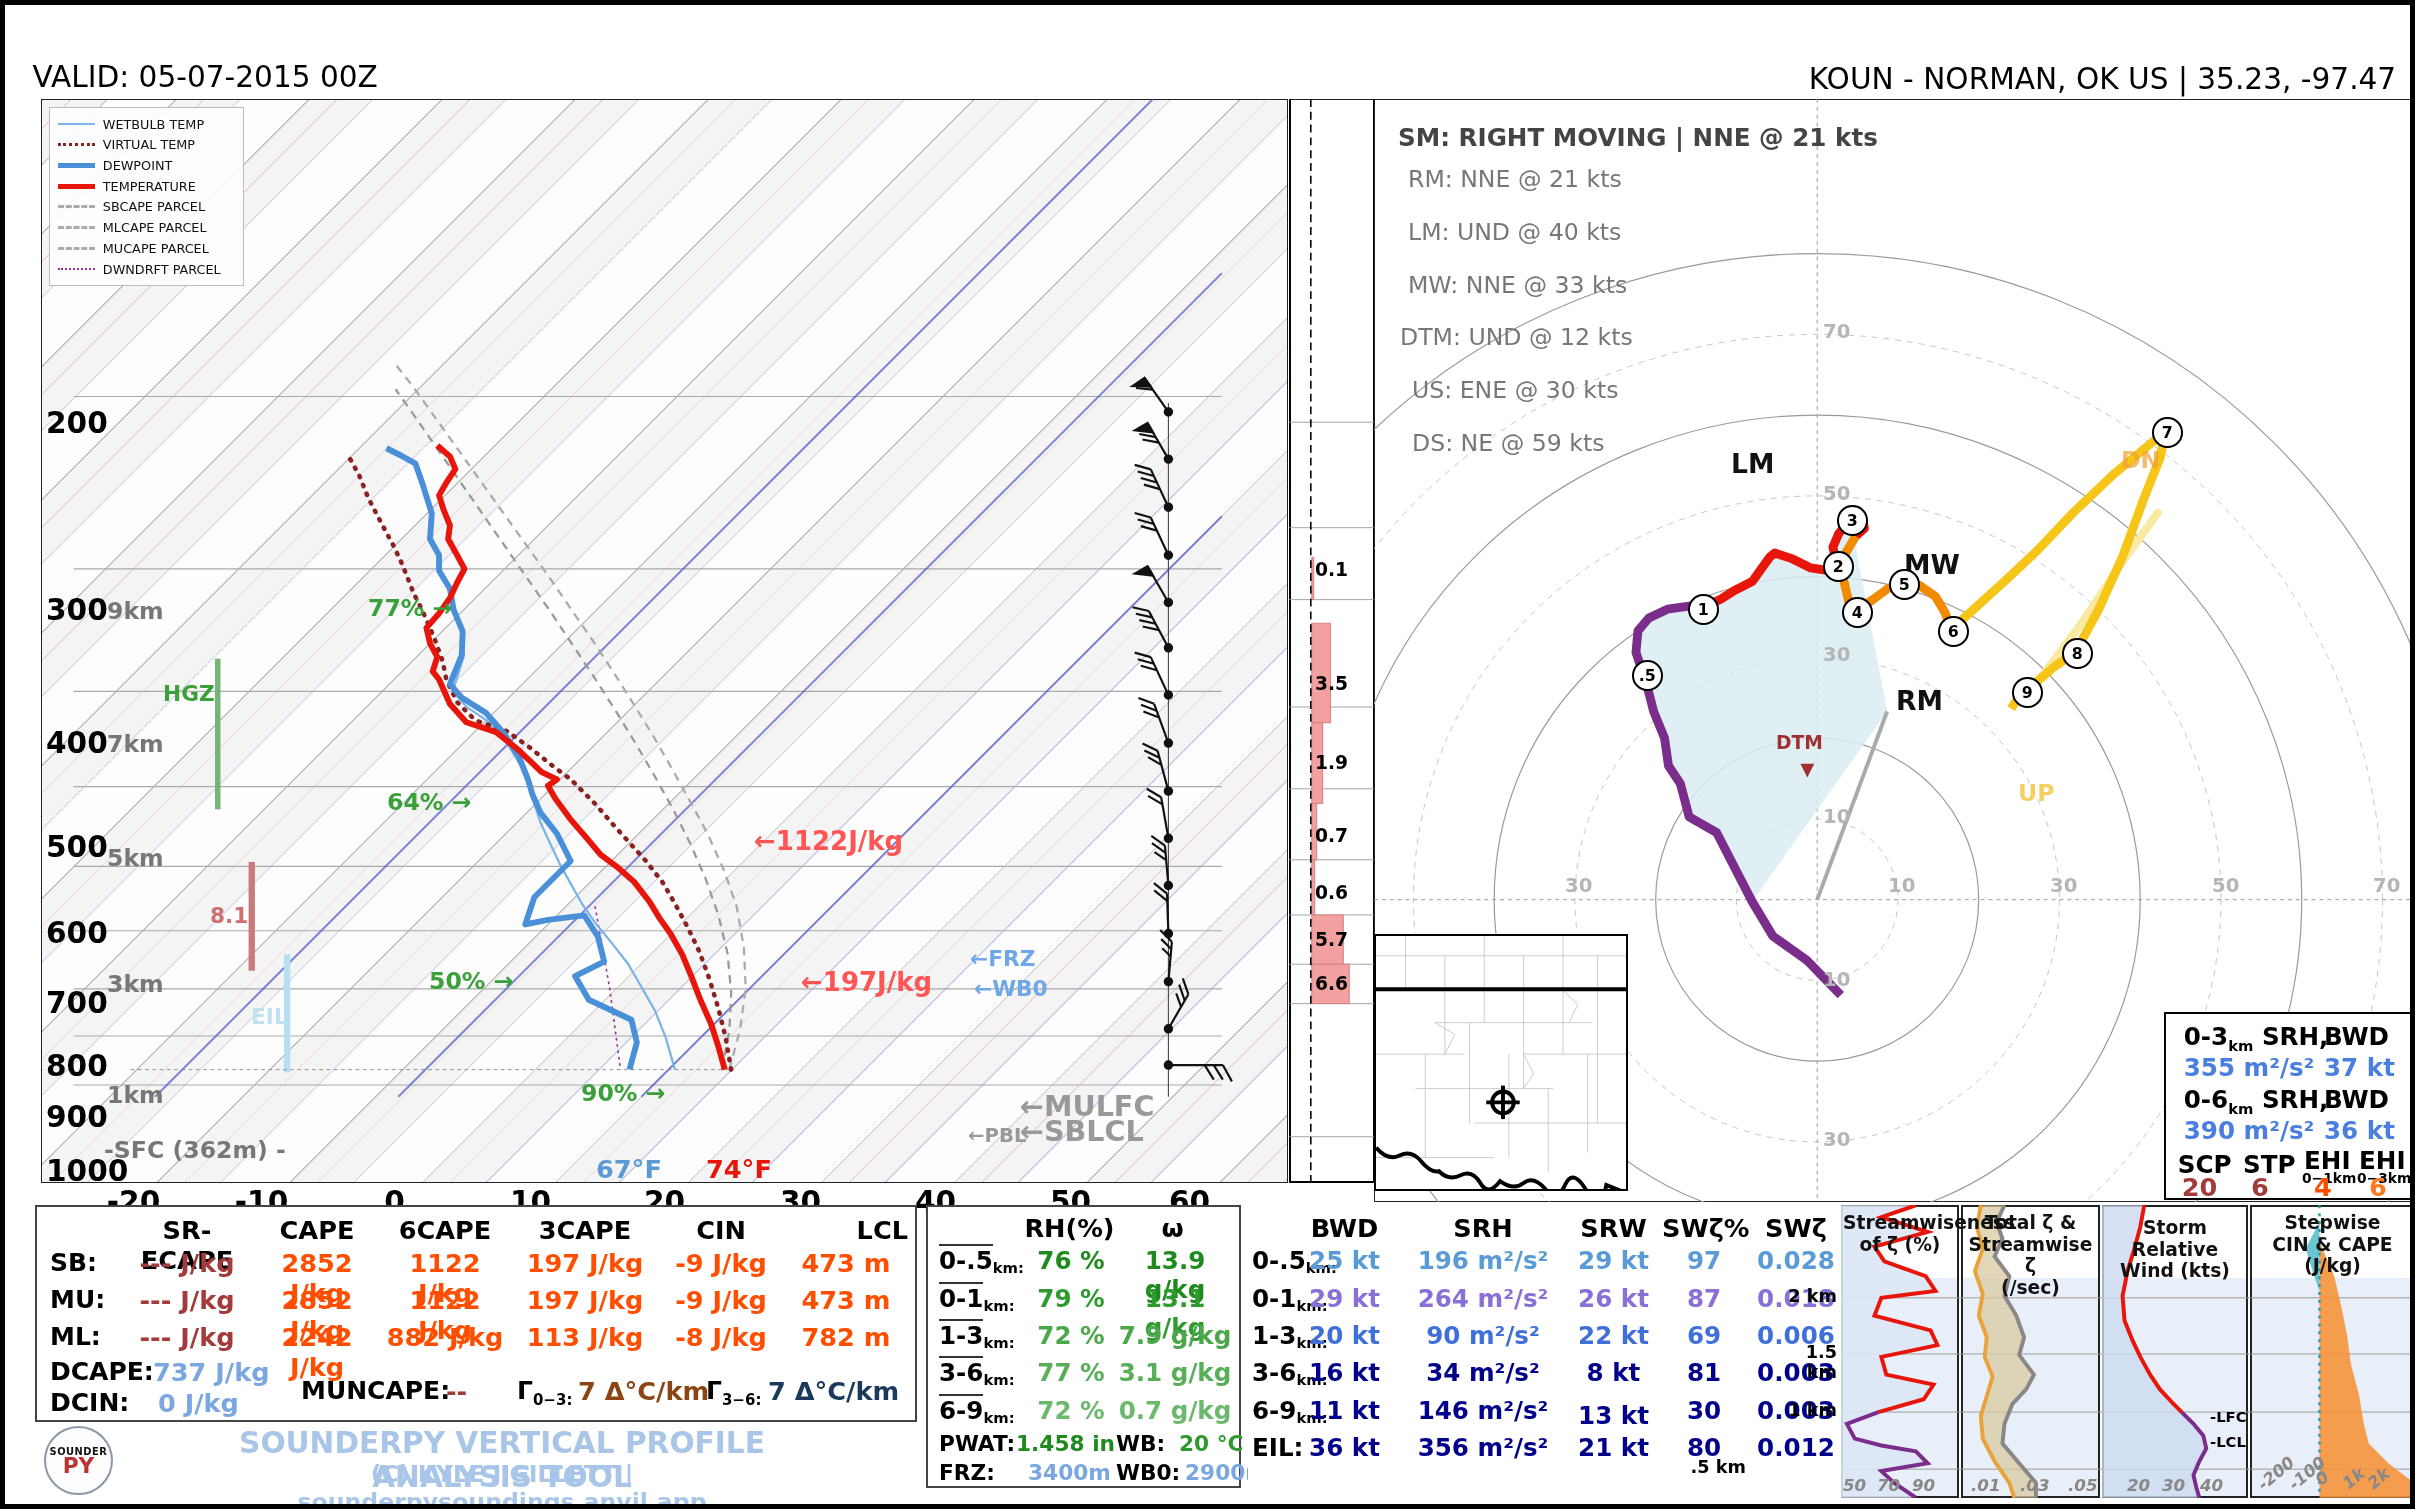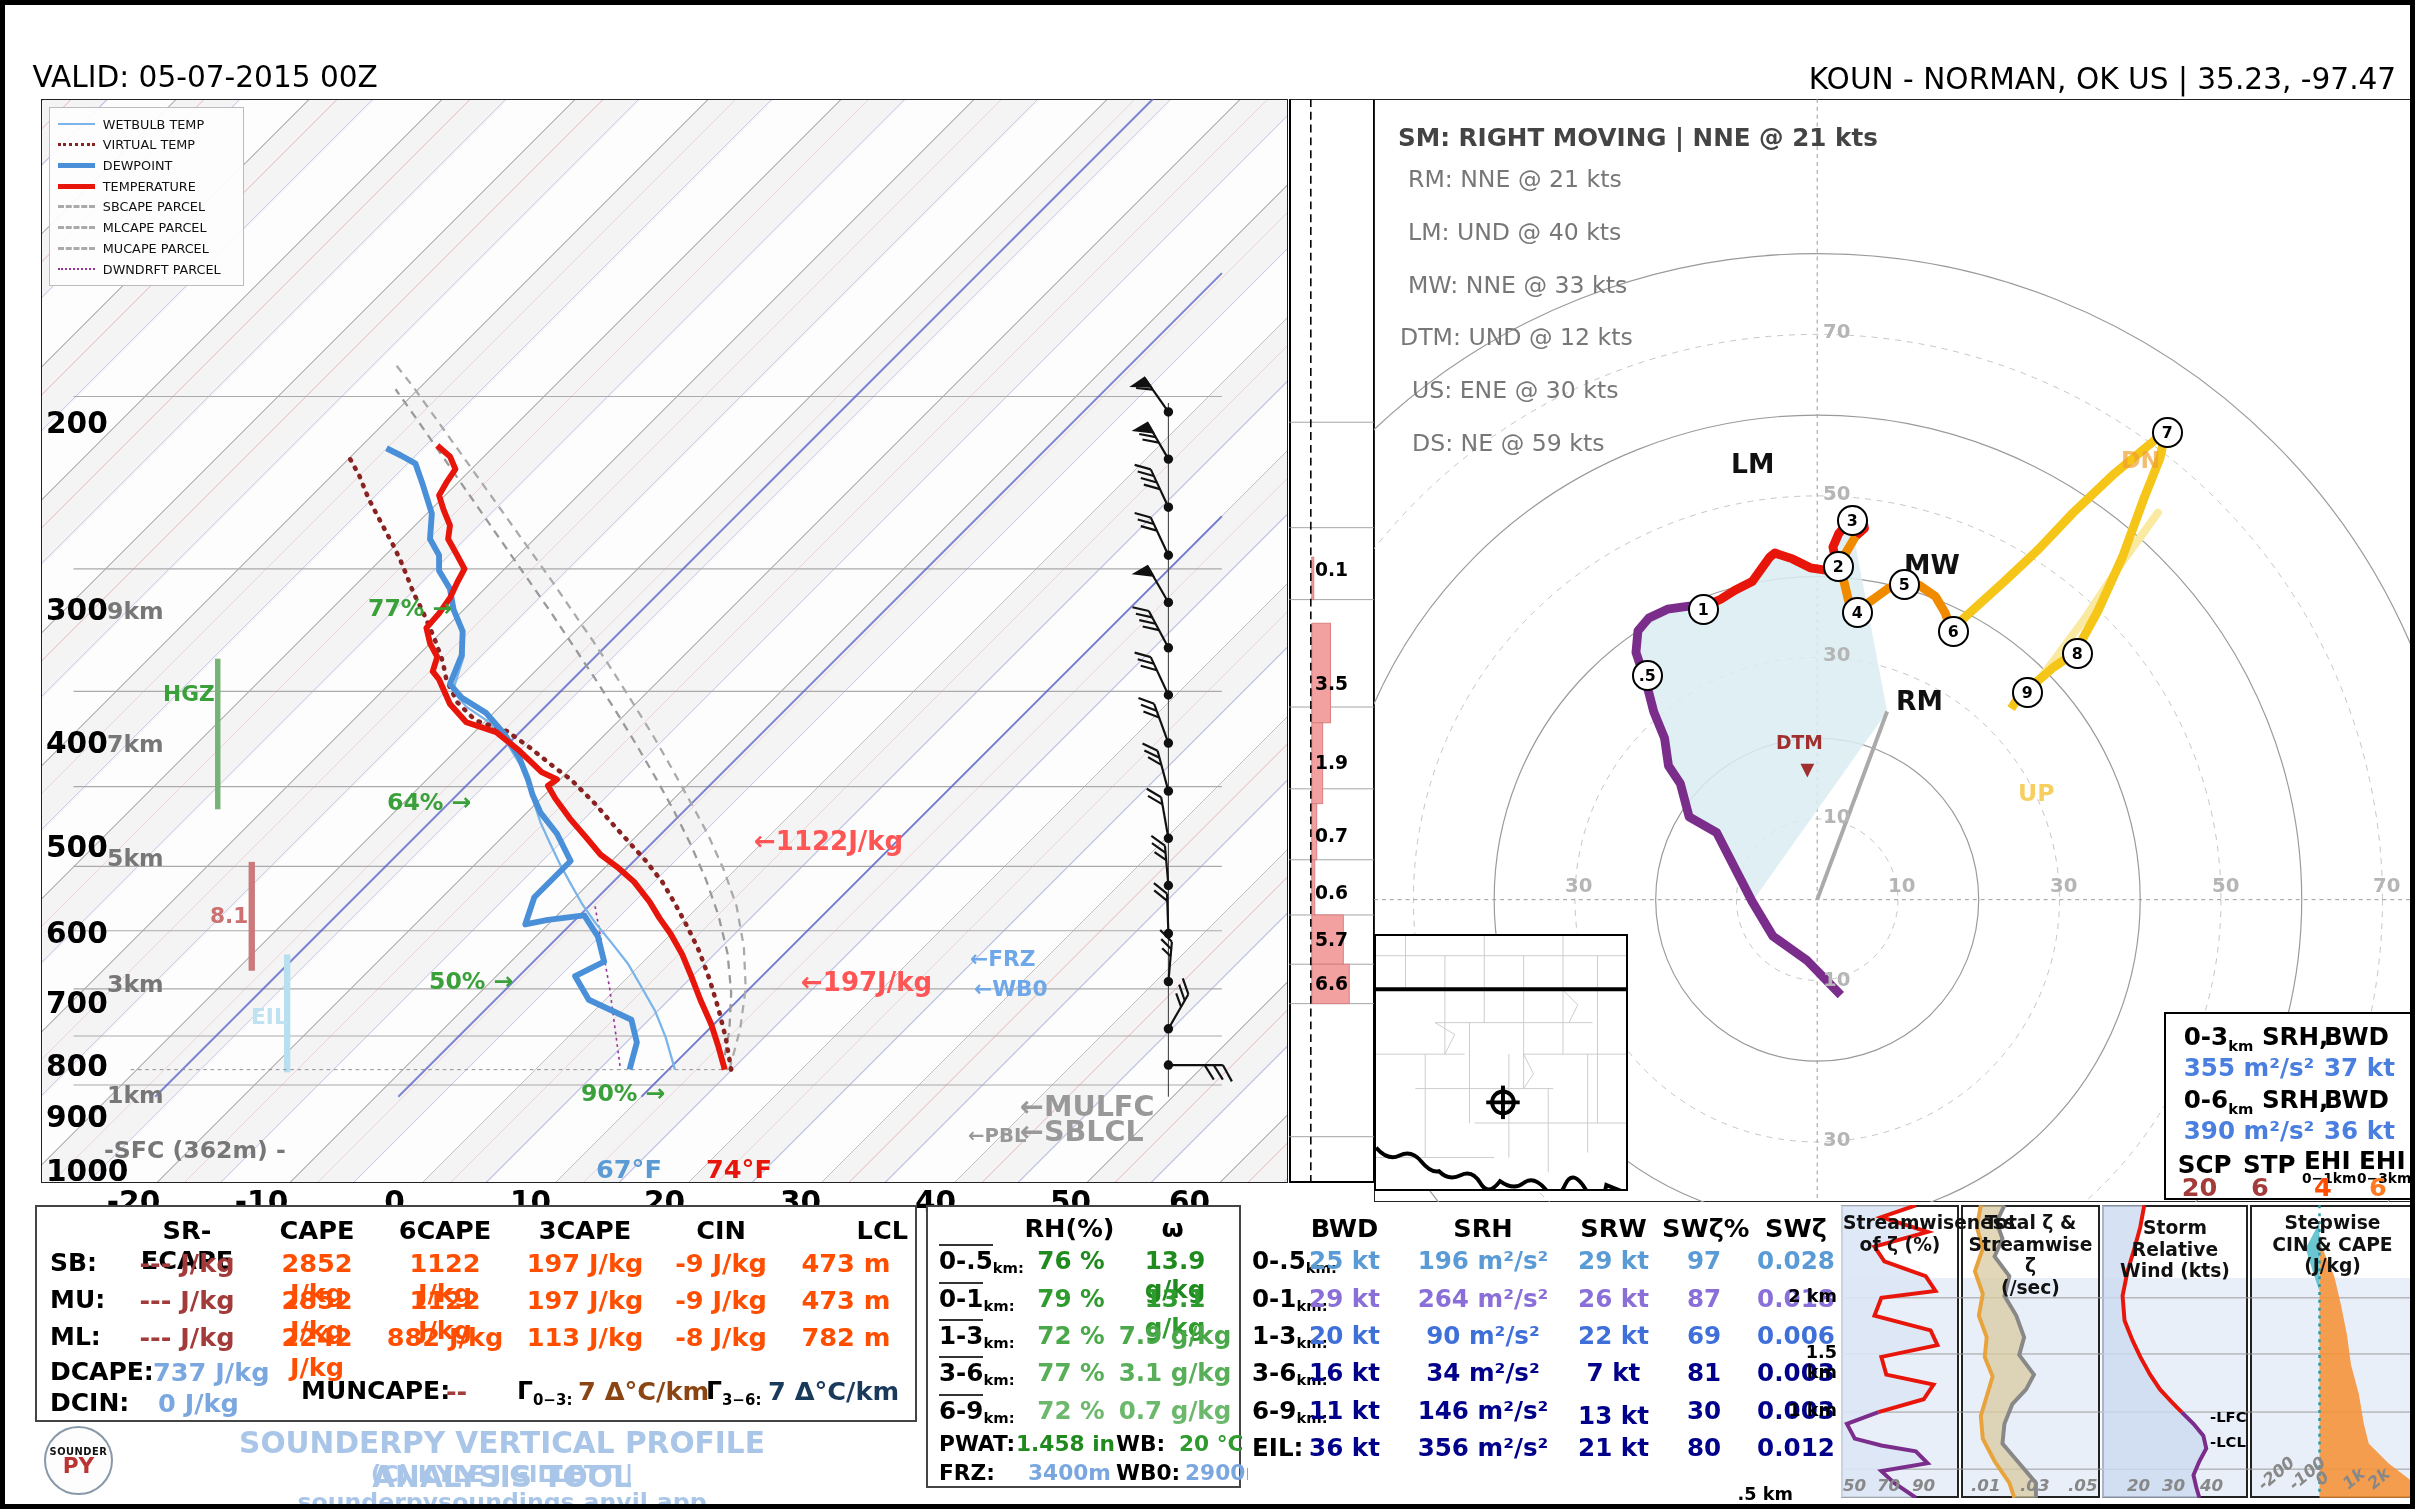--- a/index.html
+++ b/index.html
@@ -548,21 +548,21 @@
   <div class="abs" style="left:1247px;top:1316px;"><span class="laypre">1-3</span><sub class="laysub">km:</sub></div>
   <div class="abs kv r3" style="left:1295px;top:1316px;width:89px;">20 kt</div>
   <div class="abs kv r3" style="left:1399px;top:1316px;width:158px;">90 m²/s²</div>
   <div class="abs kv r3" style="left:1564px;top:1316px;width:89px;">22 kt</div>
   <div class="abs kv r3" style="left:1657px;top:1316px;width:84px;">69</div>
   <div class="abs kv r3" style="left:1749px;top:1316px;width:84px;">0.006</div>
 
   <div class="abs" style="left:1247px;top:1353px;"><span class="laypre">3-6</span><sub class="laysub">km:</sub></div>
   <div class="abs kv r4" style="left:1295px;top:1353px;width:89px;">16 kt</div>
   <div class="abs kv r4" style="left:1399px;top:1353px;width:158px;">34 m²/s²</div>
-  <div class="abs kv r4" style="left:1564px;top:1353px;width:89px;">7 kt</div>
+  <div class="abs kv r4" style="left:1564px;top:1353px;width:89px;">8 kt</div>
   <div class="abs kv r4" style="left:1657px;top:1353px;width:84px;">81</div>
   <div class="abs kv r4" style="left:1749px;top:1353px;width:84px;">0.003</div>
 
   <div class="abs" style="left:1247px;top:1391px;"><span class="laypre">6-9</span><sub class="laysub">km:</sub></div>
   <div class="abs kv r4" style="left:1295px;top:1391px;width:89px;">11 kt</div>
   <div class="abs kv r4" style="left:1399px;top:1391px;width:158px;">146 m²/s²</div>
   <div class="abs kv r4" style="left:1564px;top:1396px;width:89px;text-align:center;">13 kt</div>
   <div class="abs kv r4" style="left:1657px;top:1391px;width:84px;">30</div>
   <div class="abs kv r4" style="left:1749px;top:1391px;width:84px;">0.003</div>
 
@@ -602,21 +602,21 @@
     <line x1="2350" y1="1218" x2="2350" y2="1510" stroke="#2a9aaa" stroke-width="2.5" stroke-dasharray="3 5"></line>
   </svg>
 
   <div class="abs ptitle" style="left:1838px;top:1207px;width:114px;"><span>Streamwiseness</span><br><span>of ζ (%)</span></div>
   <div class="abs ptitle" style="left:1958px;top:1207px;width:135px;"><span>Total ζ &amp;</span><br><span>Streamwise ζ</span><br><span>(/sec)</span></div>
   <div class="abs ptitle" style="left:2099px;top:1212px;width:142px;"><span>Storm Relative</span><br><span>Wind (kts)</span></div>
   <div class="abs ptitle" style="left:2247px;top:1207px;width:161px;"><span>Stepwise</span><br><span>CIN &amp; CAPE</span><br><span>(J/kg)</span></div>
   <div class="abs ytick" style="left:1773px;top:1281px;">2 km</div>
   <div class="abs ytick" style="left:1773px;top:1337px;">1.5 km</div>
   <div class="abs ytick" style="left:1773px;top:1395px;">1 km</div>
-  <div class="abs ytick" style="left:1729px;top:1452px;margin-top:27px;">.5 km</div>
+  <div class="abs ytick" style="left:1682px;top:1452px;">.5 km</div>
   <div class="abs ptick2" style="left:1838px;top:1470px;">50</div>
   <div class="abs ptick2" style="left:1872px;top:1470px;">70</div>
   <div class="abs ptick2" style="left:1907px;top:1470px;">90</div>
   <div class="abs ptick2" style="left:1966px;top:1470px;">.01</div>
   <div class="abs ptick2" style="left:2015px;top:1470px;">.03</div>
   <div class="abs ptick2" style="left:2063px;top:1470px;">.05</div>
   <div class="abs ptick2" style="left:2122px;top:1470px;">20</div>
   <div class="abs ptick2" style="left:2157px;top:1470px;">30</div>
   <div class="abs ptick2" style="left:2195px;top:1470px;">40</div>
   <div class="abs lfclab" style="left:2205px;top:1403px;">-LFC</div>

